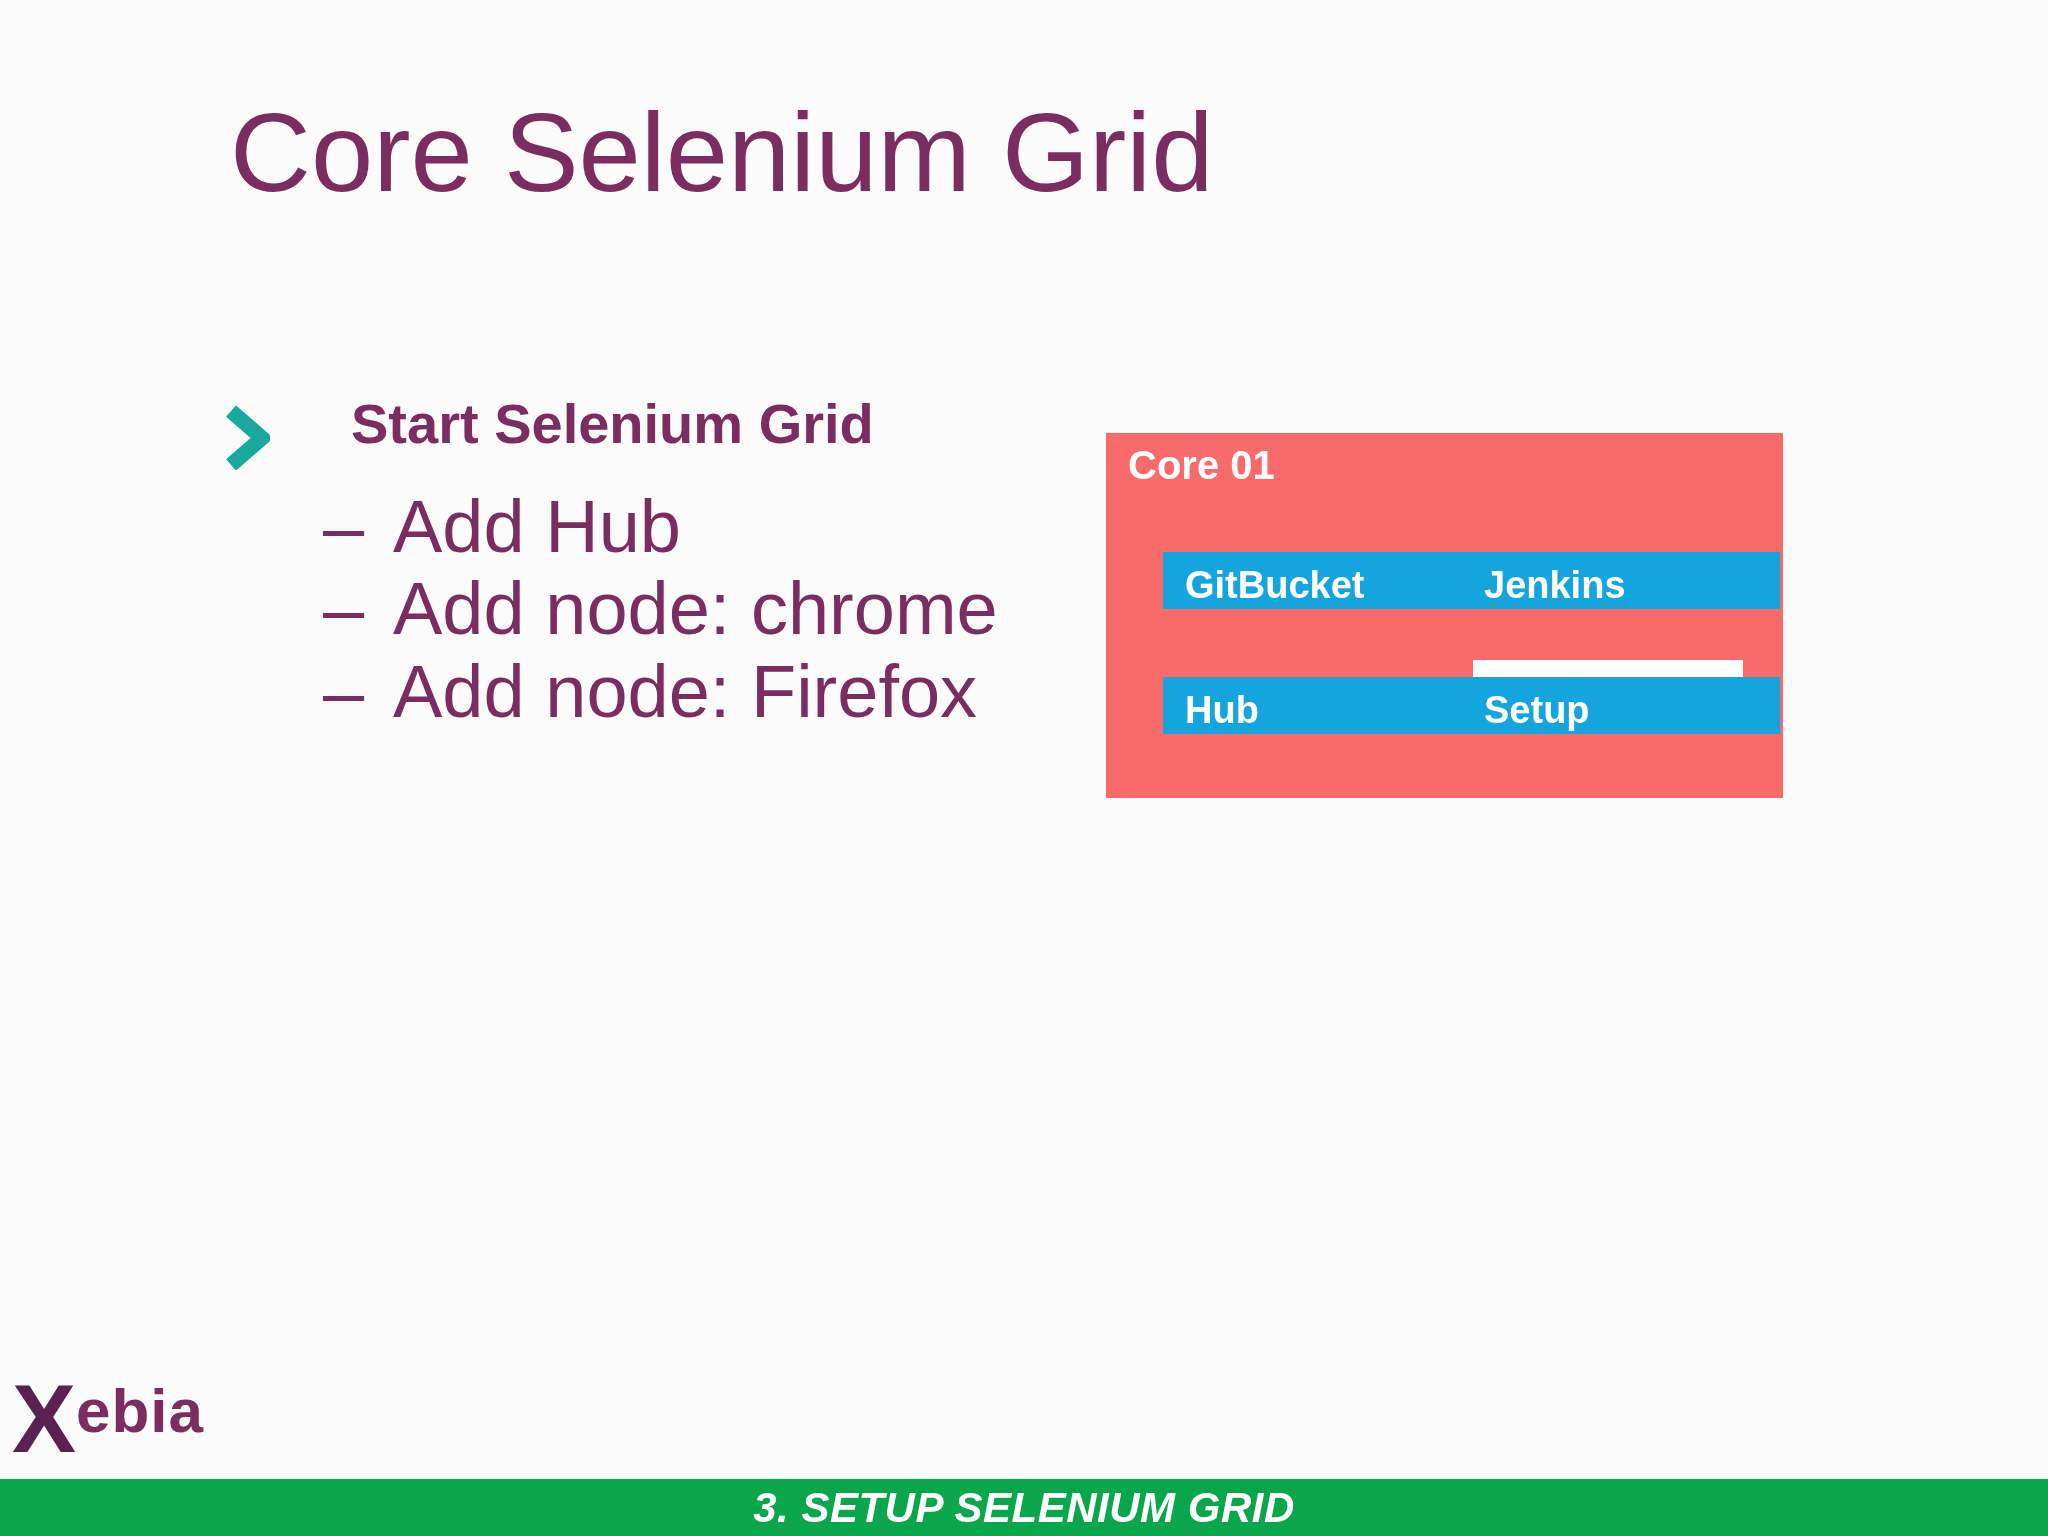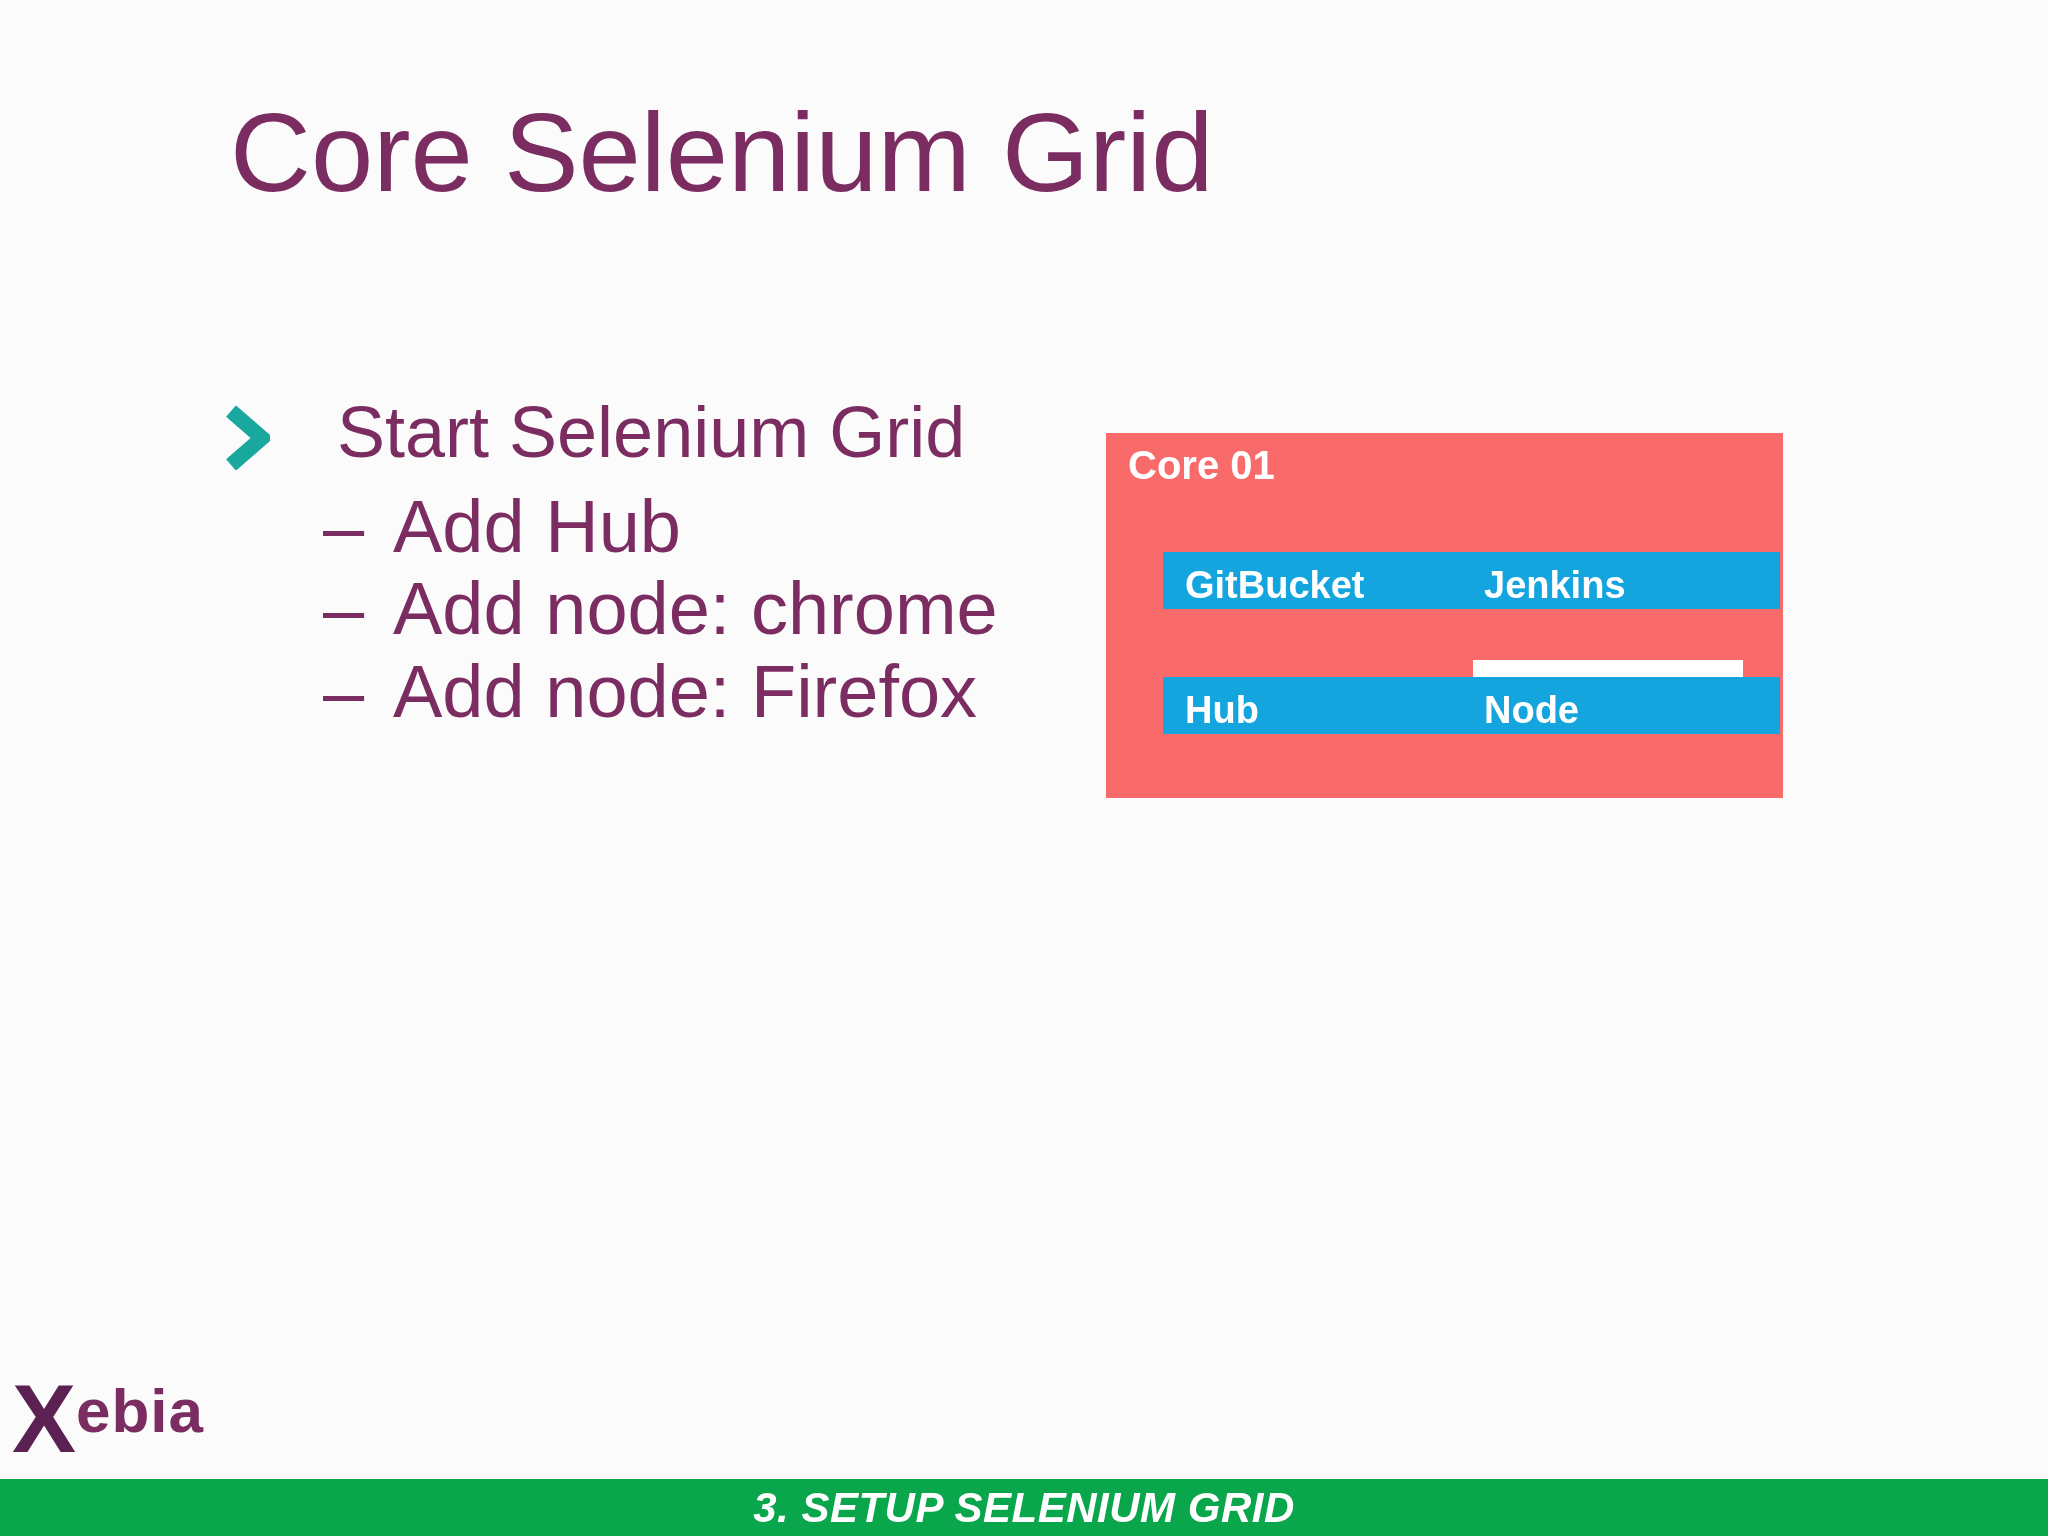--- a/index.html
+++ b/index.html
@@ -11,22 +11,22 @@
     font-family:"Liberation Sans","DejaVu Sans",sans-serif;
   }
   .title{
     position:absolute;left:230px;top:97px;margin:0;
     font-size:112px;line-height:1;font-weight:400;
     color:var(--title-purple,#7b2d62);
     letter-spacing:0px;white-space:nowrap;
   }
   .chevron{position:absolute;left:224px;top:406px;width:46px;height:64px;}
   .bullet-text{
-    position:absolute;left:337px;top:396px;
-    font-size:72px;line-height:1;font-weight:400;
+    position:absolute;left:351px;top:396px;
+    font-size:56px;line-height:1;font-weight:700;
     color:var(--title-purple,#7b2d62);white-space:nowrap;
   }
   .sub-row{
     position:absolute;left:323px;
     font-size:74px;line-height:1;font-weight:400;
     color:var(--title-purple,#7b2d62);white-space:nowrap;
     display:flex;
   }
   .sub-row .dash{display:inline-block;width:70px;}
   .sub-row.r0{top:490px;}
@@ -111,21 +111,21 @@
     <span class="dash">–</span>
       <span>Add node: Firefox</span>
   </div>
 
   <div class="core-box">
     <div class="core-label">Core 01</div>
     <div class="node-box pos-gitbucket">GitBucket</div>
     <div class="node-box pos-jenkins">Jenkins</div>
     <div class="node-box pos-hub">Hub</div>
     <div class="node-shadow"></div>
-    <div class="node-box pos-node">Node</div>
+    <div class="node-box pos-node">Setup</div>
   </div>
 
   <div class="logo">
     <span class="logo-x">X</span>
     <span class="logo-rest">ebia</span>
   </div>
 
   <div class="footer-bar">
     <span>3. SETUP SELENIUM GRID</span>
   </div>

